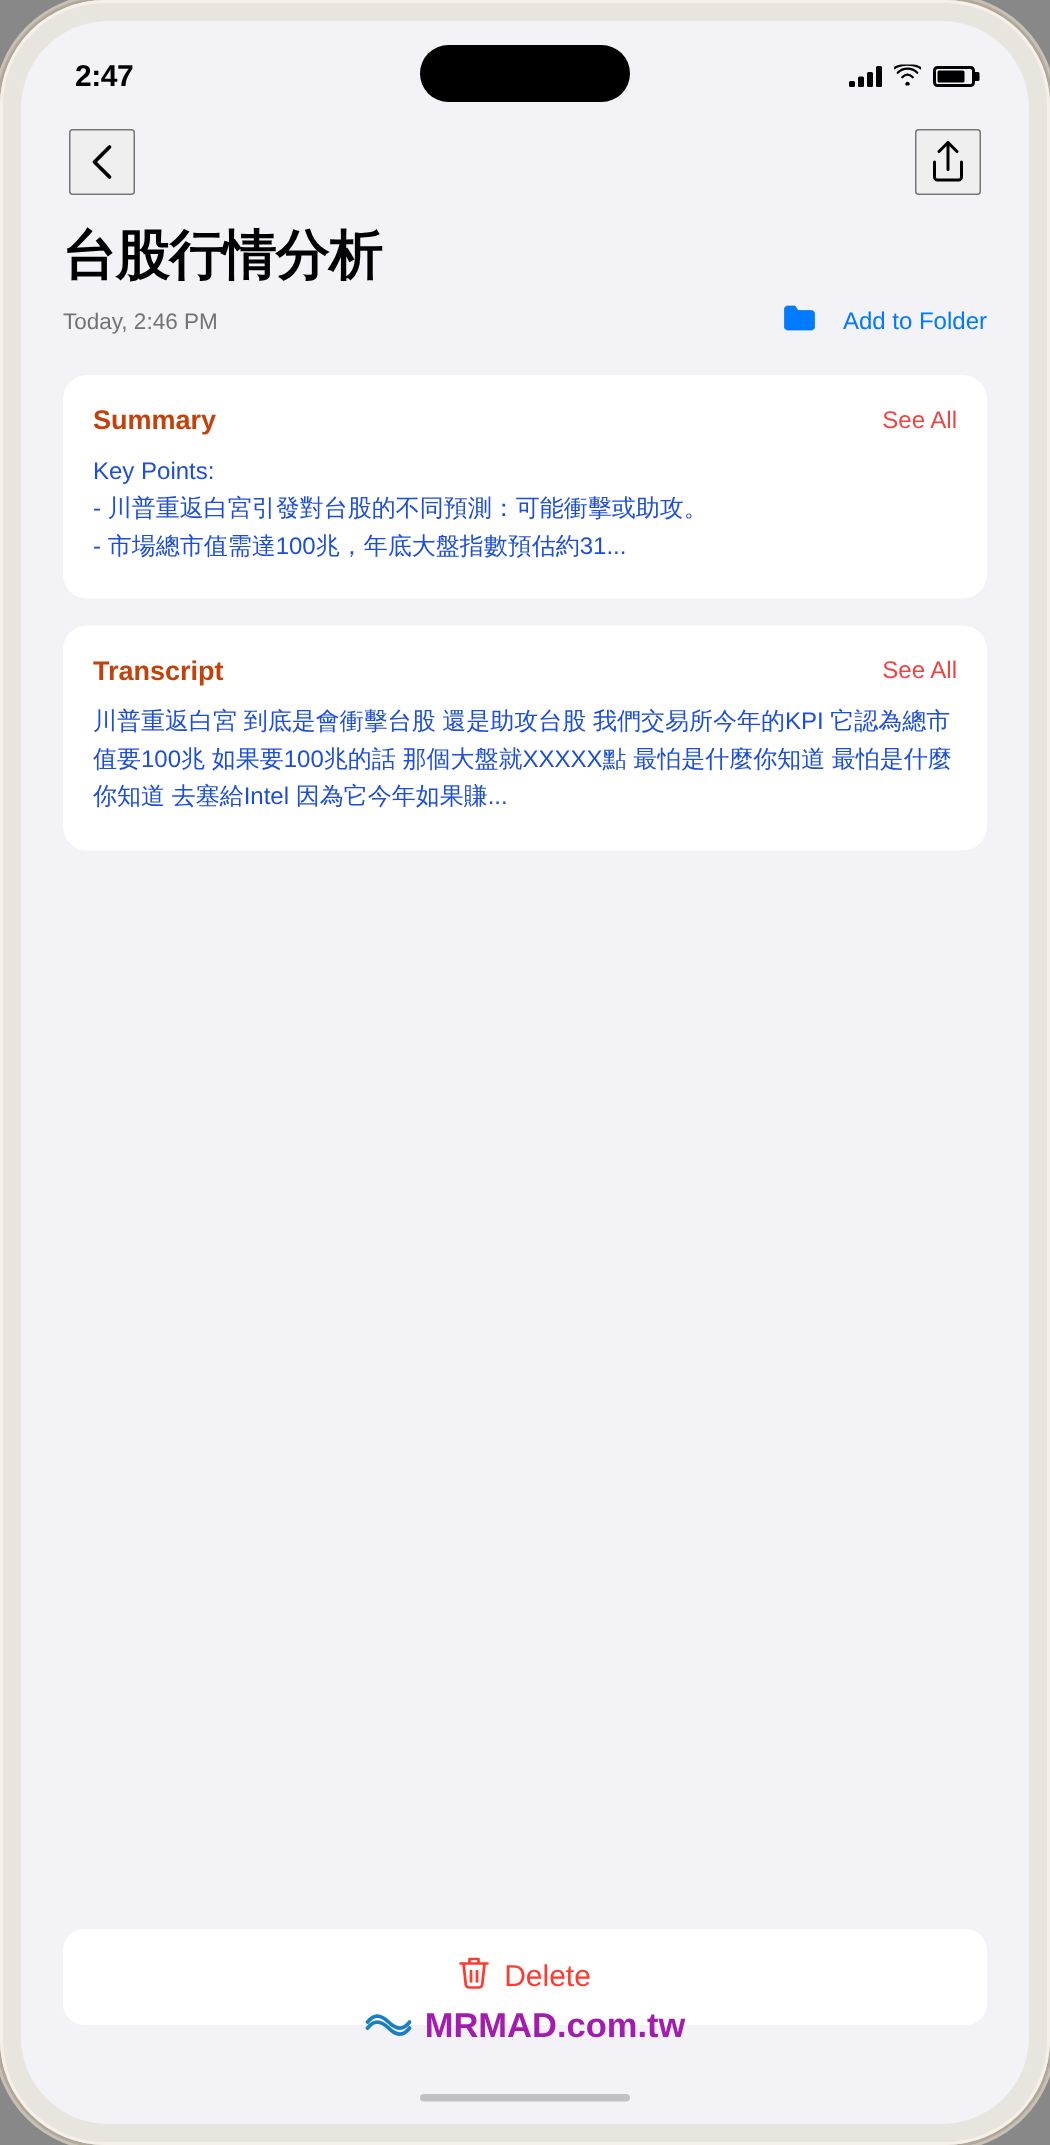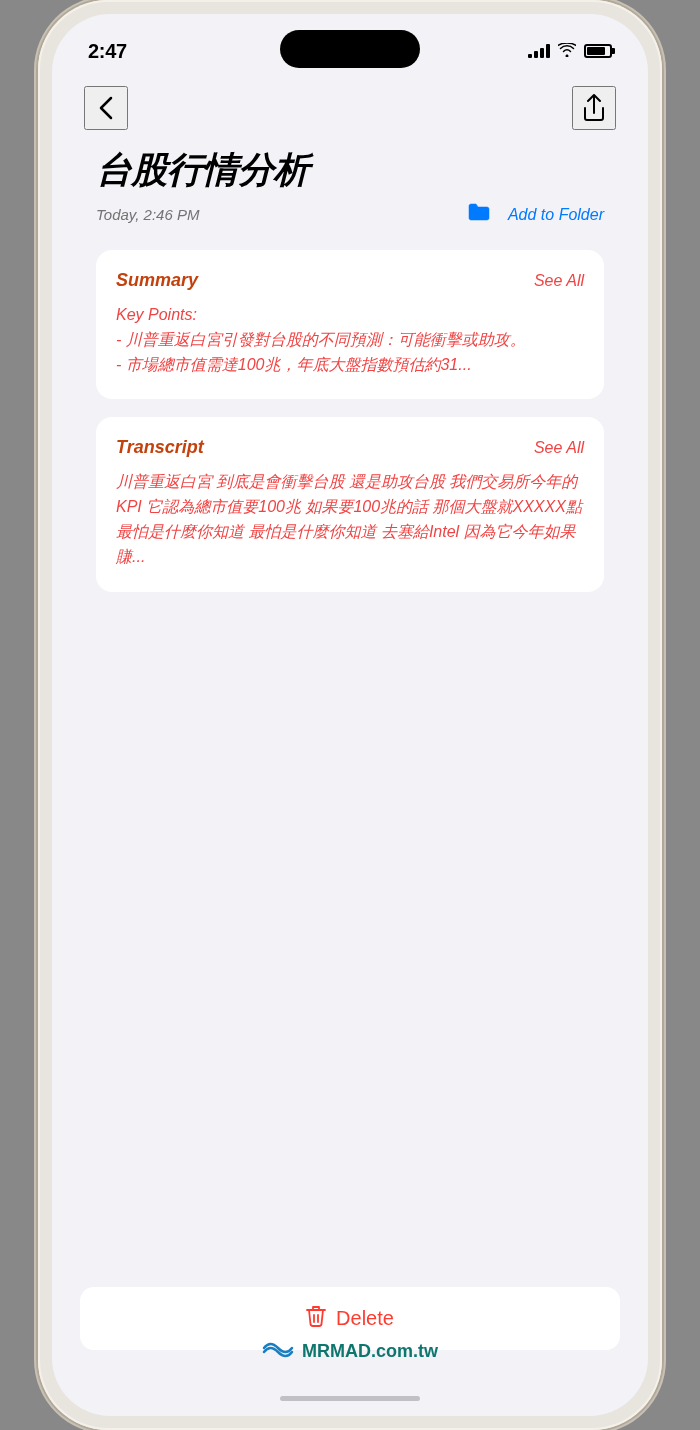--- a/index.html
+++ b/index.html
@@ -7,21 +7,21 @@
     body {
       background: #888;
       display: flex;
       justify-content: center;
       align-items: center;
       min-height: 100vh;
       font-family: -apple-system, 'Helvetica Neue', Arial, sans-serif;
     }
 
     .phone-frame {
-      width: 624px;
+      width: 700px;
       height: 1430px;
       background: #e8e4de;
       border-radius: 70px;
       position: relative;
       overflow: hidden;
       box-shadow: 0 0 0 2px #b0a898, 0 0 0 4px #c8c0b4, inset 0 0 0 2px #f5f0ea;
     }
 
     .phone-screen {
       position: absolute;
@@ -148,22 +148,21 @@
       align-items: center;
       justify-content: center;
       width: 44px;
       height: 44px;
     }
 
     
     .content {
       flex: 1;
       overflow-y: auto;
-      padding: 0 44px;
-      font-style: italic;
+      padding: 0 28px;
     }
 
     .page-title {
       font-size: 36px;
       font-weight: 700;
       color: #000;
       margin-bottom: 8px;
       letter-spacing: -0.5px;
     }
 
@@ -216,21 +215,21 @@
 
     .see-all-link {
       font-size: 16px;
       color: #ef4444;
       cursor: pointer;
     }
 
     .card-body {
       font-size: 16px;
       line-height: 1.55;
-      color: #ef4444;
+      color: #1d4ed8;
     }
 
     
     .delete-section {
       padding: 20px 28px 30px 28px;
       flex-shrink: 0;
     }
 
     .delete-btn {
       width: 100%;
@@ -287,23 +286,23 @@
     }
 
     .watermark-logo {
       font-size: 22px;
       font-weight: 800;
       color: #1a7fc1;
       letter-spacing: -1px;
     }
 
     .watermark-text {
-      font-size: 18px;
+      font-size: 23px;
       font-weight: 600;
-      color: #0f766e;
+      color: #a21caf;
     }
   </style>
 </head>
 <body>
 
 <div class="phone-frame">
   <div class="phone-screen">
 
     <div class="dynamic-island"></div>
 

